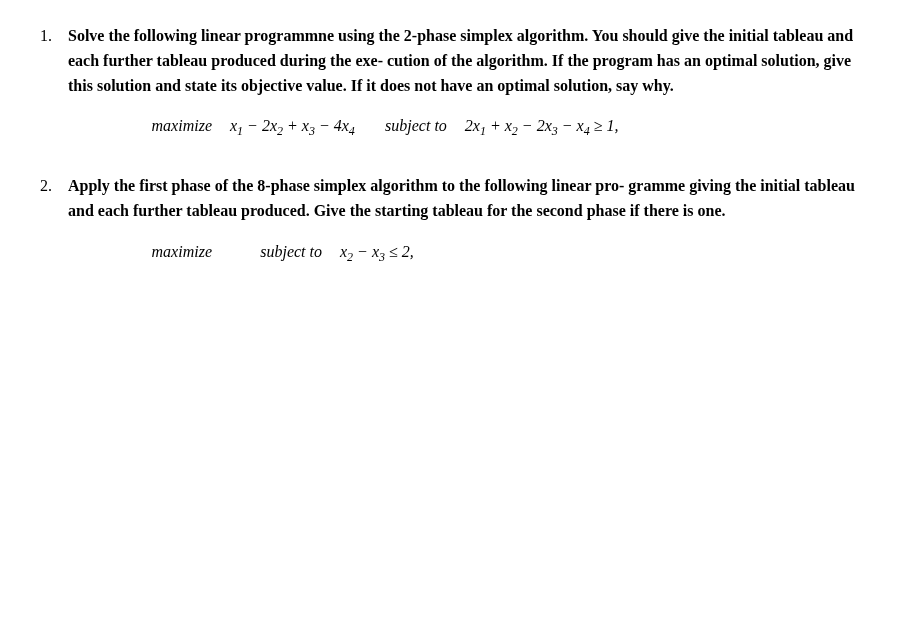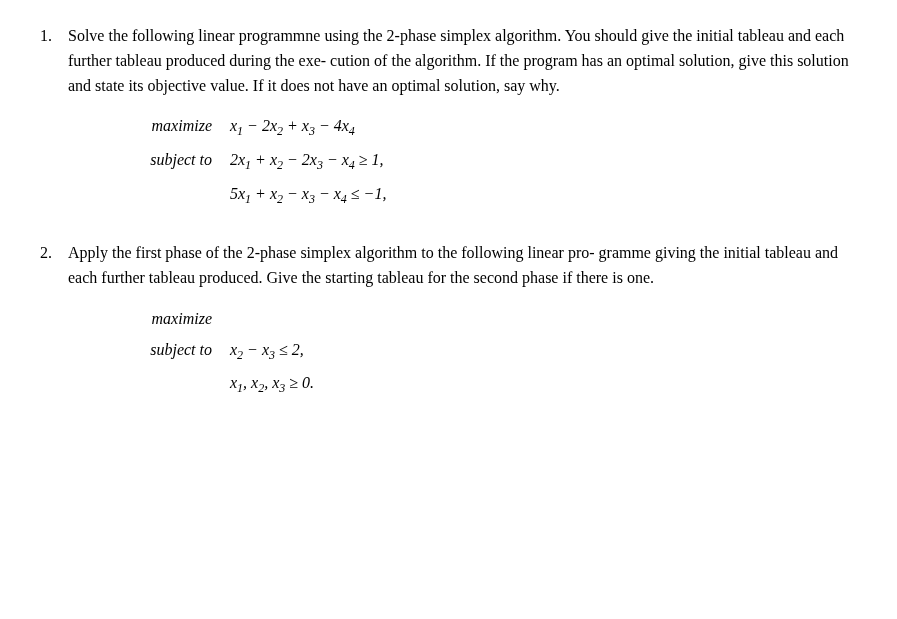--- a/index.html
+++ b/index.html
@@ -29,26 +29,27 @@
       line-height: 1.55;
     }
 
     .problem-number {
       min-width: 28px;
       flex-shrink: 0;
     }
 
     .problem-body {
       flex: 1;
+      font-weight: bold;
     }
 
     .lp-block {
       margin-top: 10px;
       display: flex;
-      flex-direction: column;
+      flex-direction: row;
       align-items: flex-start;
       padding-left: 80px;
     }
 
     .lp-row {
       display: flex;
       align-items: baseline;
       gap: 0;
       margin-bottom: 4px;
       line-height: 1.7;
@@ -102,51 +103,39 @@
         <i>x</i><sub>1</sub> − 2<i>x</i><sub>2</sub> + <i>x</i><sub>3</sub> − 4<i>x</i><sub>4</sub>
       </span>
     </div>
 
     <div class="lp-row">
       <span class="lp-label">subject to</span>
       <span class="lp-expr math">
         2<i>x</i><sub>1</sub> + <i>x</i><sub>2</sub> − 2<i>x</i><sub>3</sub> − <i>x</i><sub>4</sub> ≥ 1,
       </span>
     </div>
-    <div class="lp-row">
-      <span class="lp-label blank"></span>
-      <span class="lp-expr math">
-        5<i>x</i><sub>1</sub> + <i>x</i><sub>2</sub> − <i>x</i><sub>3</sub> − <i>x</i><sub>4</sub> ≤ −1,
-      </span>
-    </div>
   </div>
 </div>
 
 <div class="problem">
   <div class="problem-text">
     <span class="problem-number">2.</span>
     <span class="problem-body">
-      Apply the first phase of the 2-phase simplex algorithm to the following linear pro-
+      Apply the first phase of the 8-phase simplex algorithm to the following linear pro-
       gramme giving the initial tableau and each further tableau produced. Give the
       starting tableau for the second phase if there is one.
     </span>
   </div>
 
   <div class="lp-block">
 
     <div class="lp-row">
       <span class="lp-label">maximize</span>
     </div>
 
     <div class="lp-row">
       <span class="lp-label">subject to</span>
       <span class="lp-expr math">
         <i>x</i><sub>2</sub> − <i>x</i><sub>3</sub> ≤ 2,
       </span>
     </div>
-    <div class="lp-row">
-      <span class="lp-label blank"></span>
-      <span class="lp-expr math">
-        <i>x</i><sub>1</sub>, <i>x</i><sub>2</sub>, <i>x</i><sub>3</sub> ≥ 0.
-      </span>
-    </div>
   </div>
 </div>
 
 </body></html>

